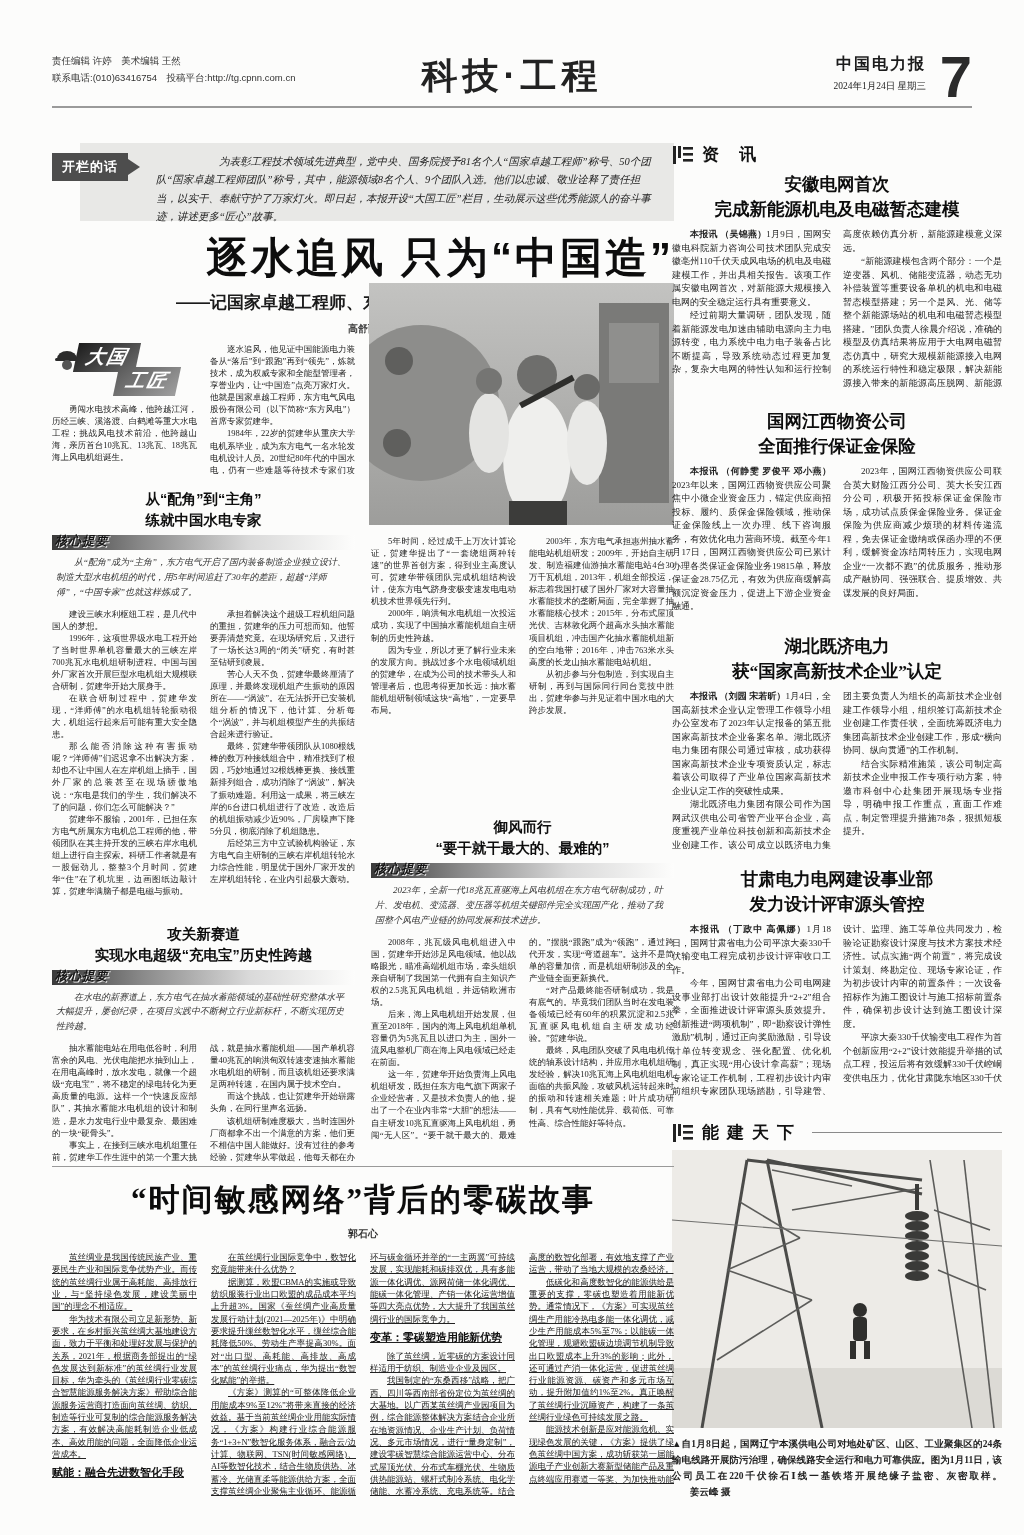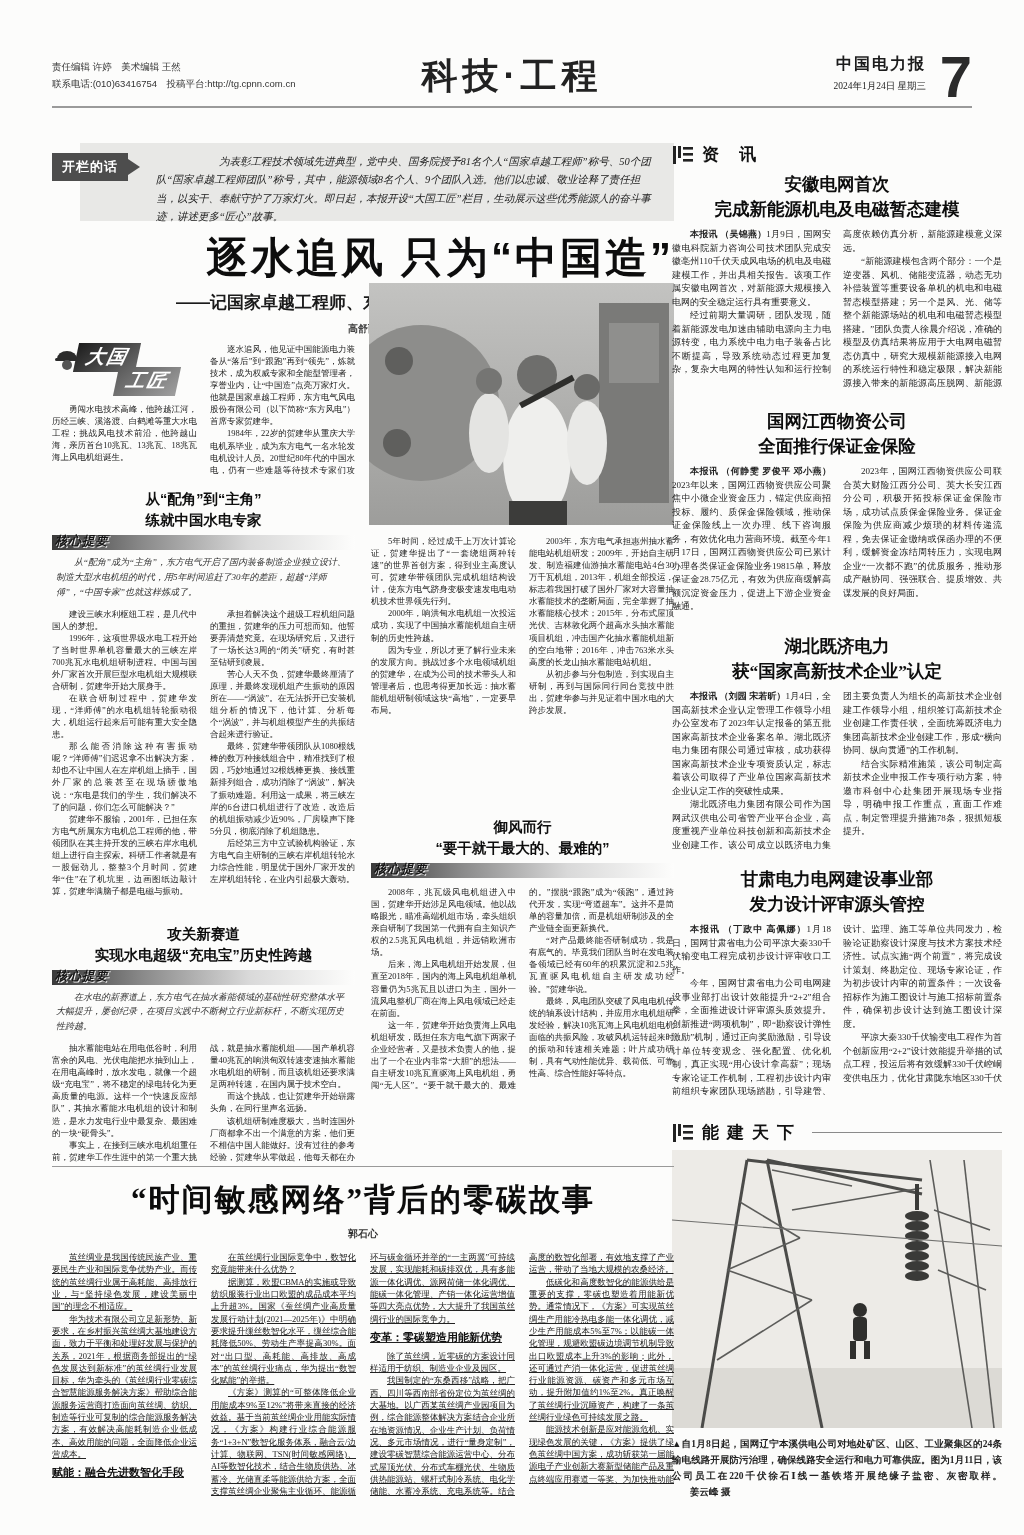--- a/index.html
+++ b/index.html
@@ -3,21 +3,21 @@
 <meta charset="utf-8">
 <style>
   html,body{margin:0;padding:0;}
   body{
     width:1024px;height:1535px;position:relative;overflow:hidden;
     background:#fcfcfb;color:#1c1c1c;
     font-family:"Liberation Serif","DejaVu Serif",serif;
   }
   
   #masthead{position:absolute;left:52px;top:52px;width:920px;height:52px;}
-  .mast-left{position:absolute;left:0;top:6px;font-size:9.5px;line-height:1.8;color:#333;
+  .mast-left{position:absolute;left:0;top:0;font-size:9.5px;line-height:1.8;color:#333;
     font-family:"Liberation Sans","DejaVu Sans",sans-serif;}
   .mast-center{position:absolute;left:50%;top:0;transform:translateX(-50%);
     font-family:"Liberation Sans","DejaVu Sans",sans-serif;
     font-size:36px;font-weight:bold;letter-spacing:5px;color:#222;}
   .mast-right{position:absolute;right:46px;top:2px;text-align:right;}
   .paper-name{font-size:16px;font-weight:bold;letter-spacing:2px;}
   .date-line{font-size:9.5px;margin-top:5px;color:#222;}
   .page-no{position:absolute;right:-46px;top:-6px;font-size:58px;font-weight:bold;
     font-family:"Liberation Sans","DejaVu Sans",sans-serif;color:#2b2b2b;line-height:1;}
   .mast-rule{position:absolute;left:52px;top:106px;width:920px;height:2px;background:#9a9a9a;}
@@ -204,20 +204,21 @@
         </div>
 
       <div class="sec-head">
         <span>御风而行</span><br>
         <span>“要干就干最大的、最难的”</span>
       </div>
       <div class="summary">
         <div class="summary-bar">
             <span>核心提要</span>
           </div>
+        <div class="summary-text">2023年，全新一代18兆瓦直驱海上风电机组在东方电气研制成功，叶片、发电机、变流器、变压器等机组关键部件完全实现国产化，推动了我国整个风电产业链的协同发展和技术进步。</div>
       </div>
       <div class="cols2" style="height:214px;">
           <p class="para">2008年，兆瓦级风电机组进入中国，贺建华开始涉足风电领域。他以战略眼光，瞄准高端机组市场，牵头组织亲自研制了我国第一代拥有自主知识产权的2.5兆瓦风电机组，并远销欧洲市场。</p>
           <p class="para">后来，海上风电机组开始发展，但直至2018年，国内的海上风电机组单机容量仍为5兆瓦且以进口为主，国外一流风电整机厂商在海上风电领域已经走在前面。</p>
           <p class="para">这一年，贺建华开始负责海上风电机组研发，既担任东方电气旗下两家子企业经营者，又是技术负责人的他，提出了一个在业内非常“大胆”的想法——自主研发10兆瓦直驱海上风电机组，勇闯“无人区”。“要干就干最大的、最难的。”摆脱“跟跑”成为“领跑”，通过跨代开发，实现“弯道超车”。这并不是简单的容量加倍，而是机组研制涉及的全产业链全面更新换代。</p>
           <p class="para">“对产品最终能否研制成功，我是有底气的。毕竟我们团队当时在发电装备领域已经有60年的积累沉淀和2.5兆瓦直驱风电机组自主研发成功经验。”贺建华说。</p>
           <p class="para">最终，风电团队突破了风电电机传统的轴系设计结构，并应用水电机组研发经验，解决10兆瓦海上风电机组电机面临的共振风险，攻破风机运转起来时的振动和转速相关难题；叶片成功研制，具有气动性能优异、载荷低、可靠性高、综合性能好等特点。</p>
         </div>
     </div>
   </div>

